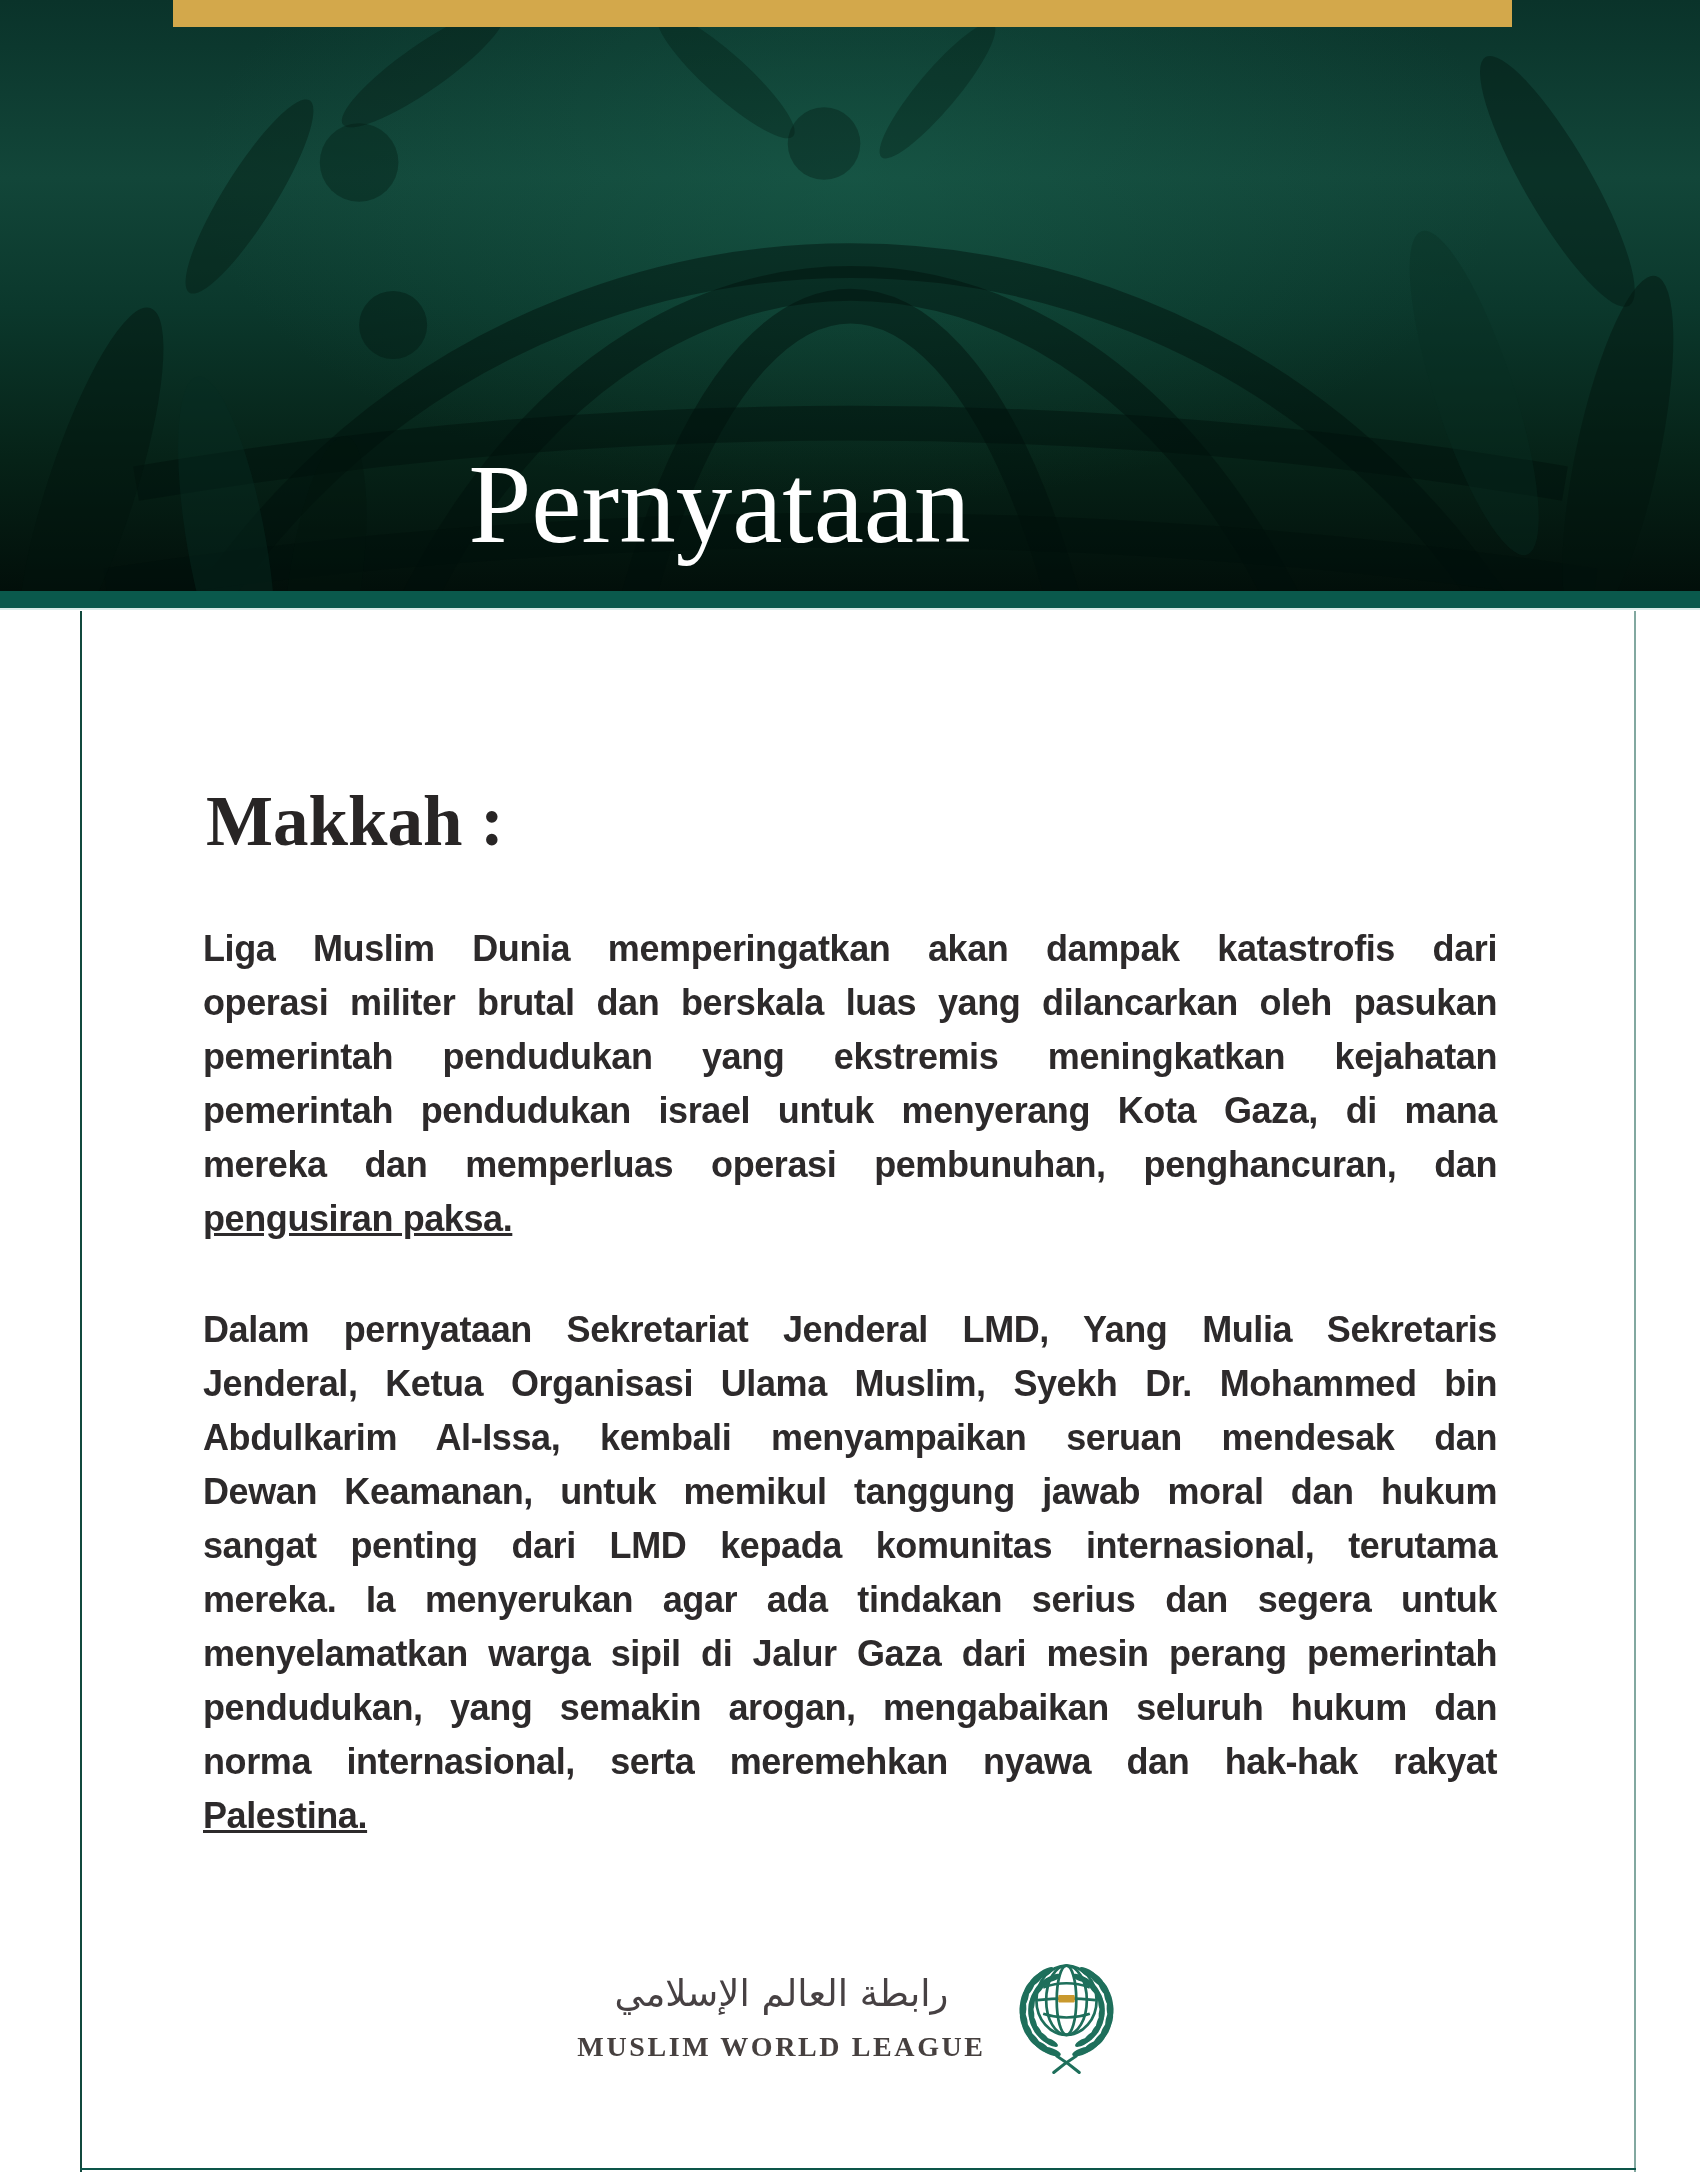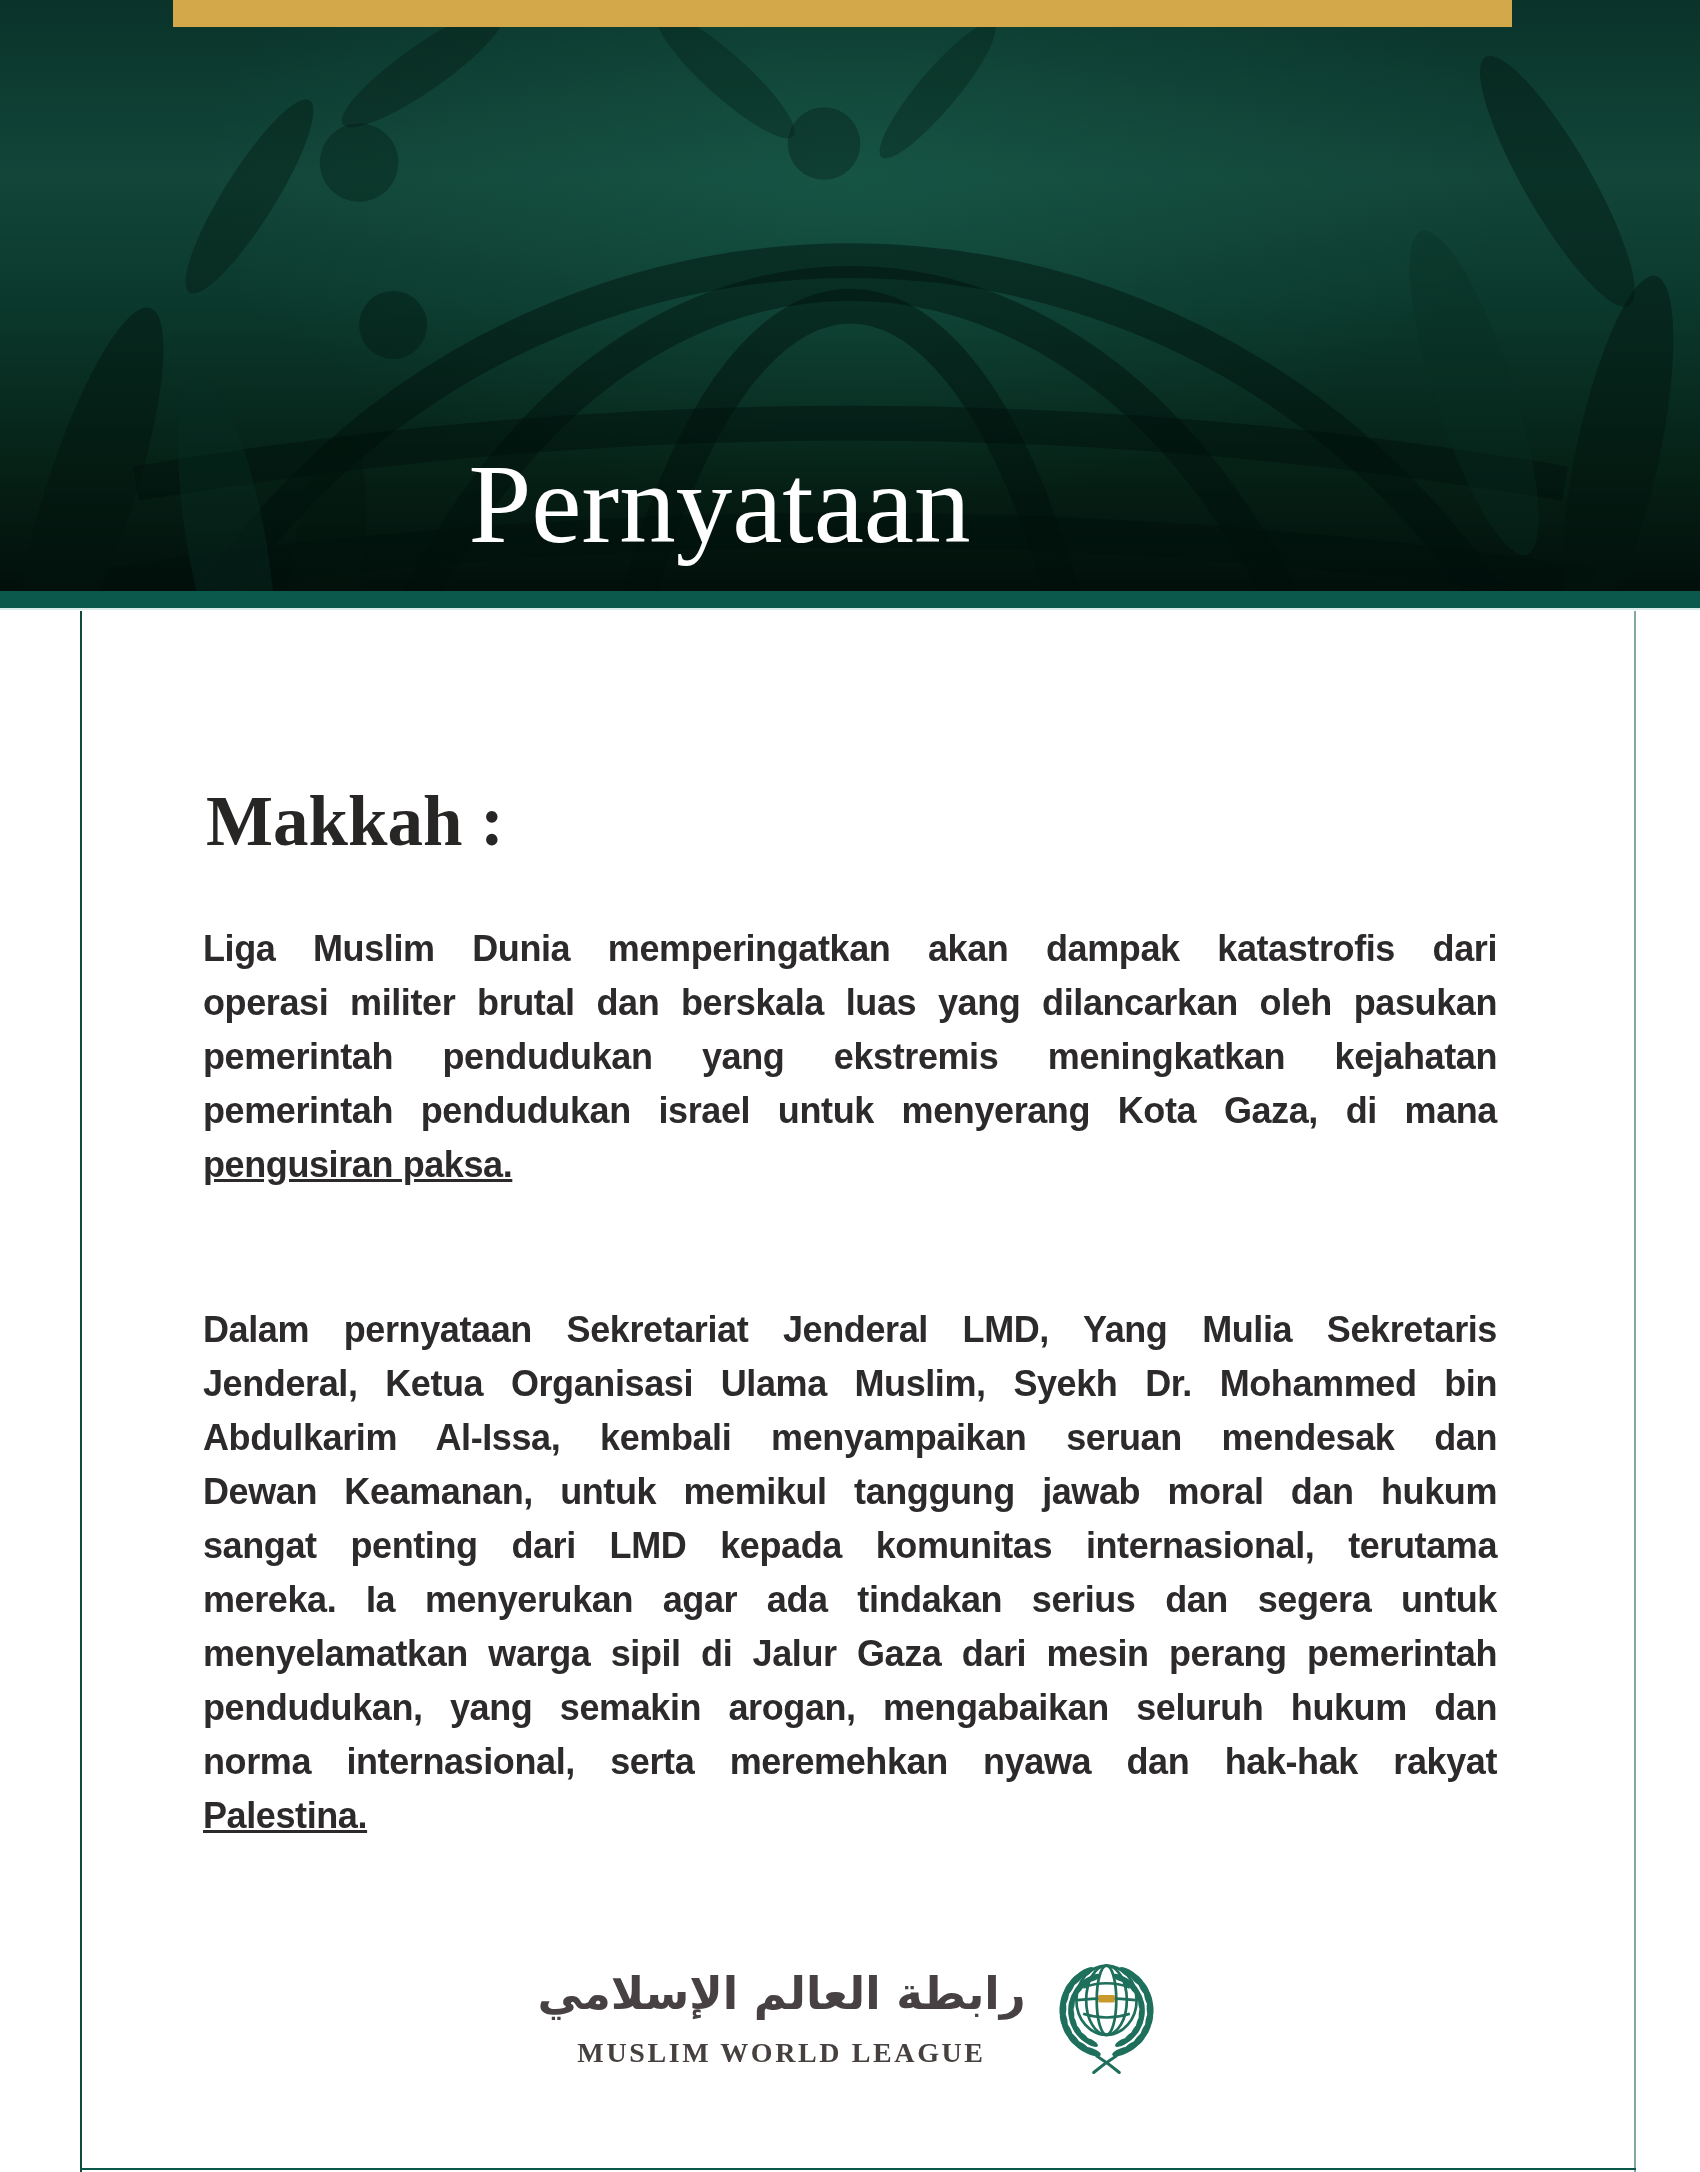--- a/index.html
+++ b/index.html
@@ -63,21 +63,21 @@
   .para-line.last{text-align-last:left;text-decoration:underline;}
   
   .logo-row{
     position:absolute;left:0;top:1952px;width:1701px;
     display:flex;justify-content:center;align-items:center;gap:23px;
   }
   .logo-text-col{text-align:center;}
   .logo-arabic{
     direction:rtl;
     font-family:"DejaVu Sans",sans-serif;
-    font-size:45px;font-weight:700;color:var(--logo-gray);
+    font-size:37px;font-weight:400;color:var(--logo-gray);
     line-height:1.5;
   }
   .logo-english{
     margin-top:9px;
     font-family:"Liberation Serif",serif;font-weight:700;
     font-size:28px;letter-spacing:2.6px;color:#46403f;
   }
   .logo-emblem{width:115px;height:125px;}
 </style>
 </head>
@@ -121,20 +121,21 @@
 <div class="frame-right"></div>
 <div class="frame-bottom"></div>
 
 <div class="location-heading">Makkah :</div>
 
 <div class="paragraph paragraph-1">
   <div class="para-line">Liga Muslim Dunia memperingatkan akan dampak katastrofis dari</div>
   <div class="para-line">operasi militer brutal dan berskala luas yang dilancarkan oleh pasukan</div>
   <div class="para-line">pemerintah pendudukan yang ekstremis meningkatkan kejahatan</div>
   <div class="para-line">pemerintah pendudukan israel untuk menyerang Kota Gaza, di mana</div>
+  <div class="para-line">mereka dan memperluas operasi pembunuhan, penghancuran, dan</div>
   <div class="para-line last">pengusiran paksa.</div>
 </div>
 
 <div class="paragraph paragraph-2">
   <div class="para-line">Dalam pernyataan Sekretariat Jenderal LMD, Yang Mulia Sekretaris</div>
   <div class="para-line">Jenderal, Ketua Organisasi Ulama Muslim, Syekh Dr. Mohammed bin</div>
   <div class="para-line">Abdulkarim Al-Issa, kembali menyampaikan seruan mendesak dan</div>
   <div class="para-line">Dewan Keamanan, untuk memikul tanggung jawab moral dan hukum</div>
   <div class="para-line">sangat penting dari LMD kepada komunitas internasional, terutama</div>
   <div class="para-line">mereka. Ia menyerukan agar ada tindakan serius dan segera untuk</div>

